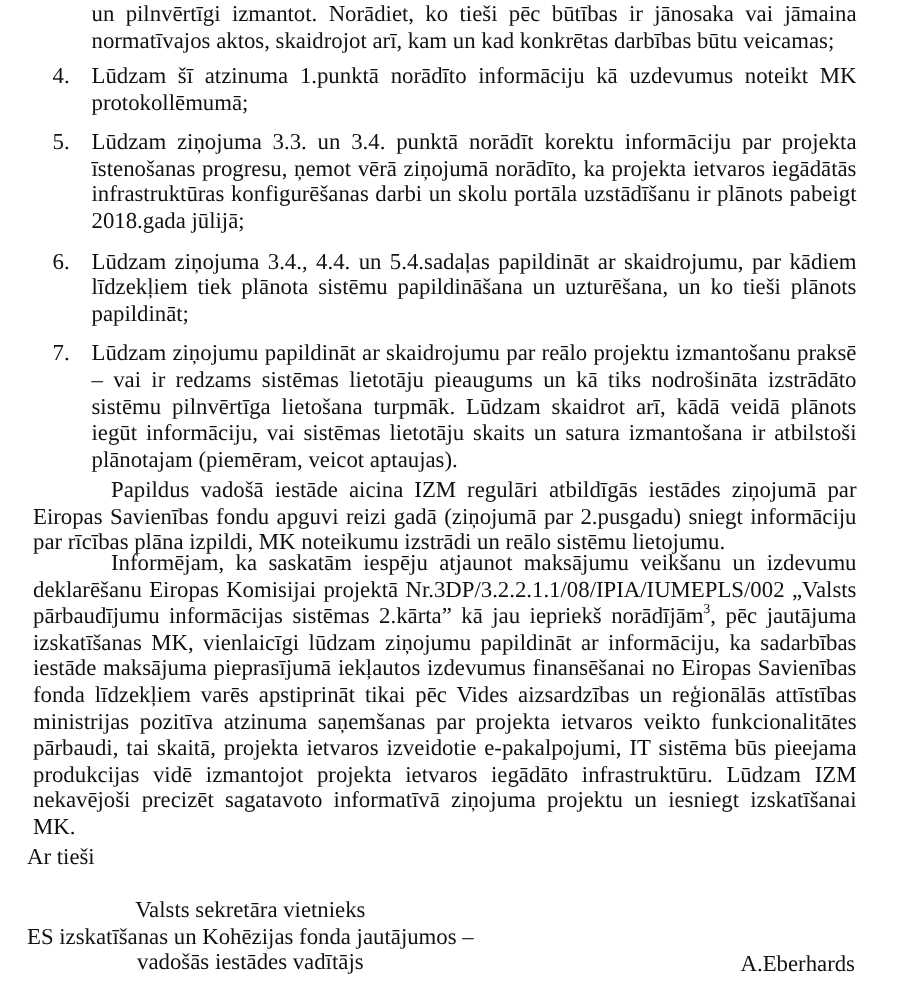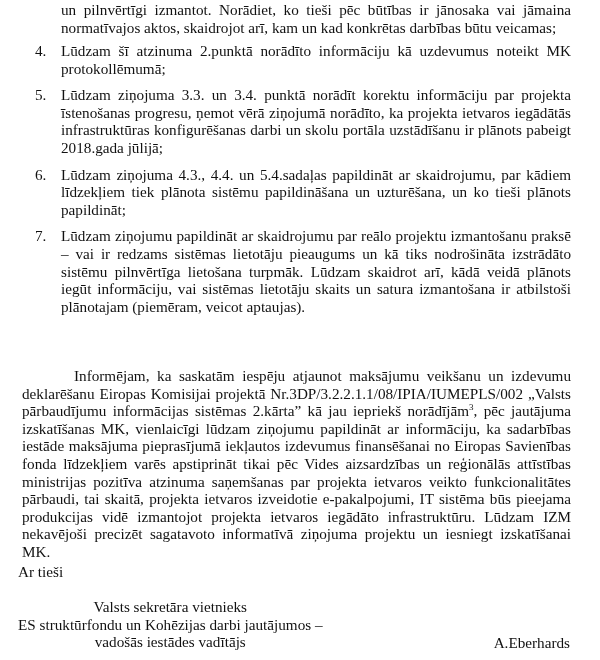--- a/index.html
+++ b/index.html
@@ -21,40 +21,41 @@
 </style>
 </head>
 <body>
 
 <div class="page">
   <div class="cont">un pilnvērtīgi izmantot. Norādiet, ko tieši pēc būtības ir jānosaka vai jāmaina normatīvajos aktos, skaidrojot arī, kam un kad konkrētas darbības būtu veicamas;</div>
 
   <ol class="items">
     <li>
       <span class="num">4.</span>
-      <span>Lūdzam šī atzinuma 2.punktā norādīto informāciju kā uzdevumus noteikt MK protokollēmumā;</span>
+      <span>Lūdzam šī atzinuma 1.punktā norādīto informāciju kā uzdevumus noteikt MK protokollēmumā;</span>
     </li>
     <li>
       <span class="num">5.</span>
       <span>Lūdzam ziņojuma 3.3. un 3.4. punktā norādīt korektu informāciju par projekta īstenošanas progresu, ņemot vērā ziņojumā norādīto, ka projekta ietvaros iegādātās infrastruktūras konfigurēšanas darbi un skolu portāla uzstādīšanu ir plānots pabeigt 2018.gada jūlijā;</span>
     </li>
     <li>
       <span class="num">6.</span>
-      <span>Lūdzam ziņojuma 4.3., 4.4. un 5.4.sadaļas papildināt ar skaidrojumu, par kādiem līdzekļiem tiek plānota sistēmu papildināšana un uzturēšana, un ko tieši plānots papildināt;</span>
+      <span>Lūdzam ziņojuma 3.4., 4.4. un 5.4.sadaļas papildināt ar skaidrojumu, par kādiem līdzekļiem tiek plānota sistēmu papildināšana un uzturēšana, un ko tieši plānots papildināt;</span>
     </li>
     <li>
       <span class="num">7.</span>
       <span>Lūdzam ziņojumu papildināt ar skaidrojumu par reālo projektu izmantošanu praksē – vai ir redzams sistēmas lietotāju pieaugums un kā tiks nodrošināta izstrādāto sistēmu pilnvērtīga lietošana turpmāk. Lūdzam skaidrot arī, kādā veidā plānots iegūt informāciju, vai sistēmas lietotāju skaits un satura izmantošana ir atbilstoši plānotajam (piemēram, veicot aptaujas).</span>
     </li>
   </ol>
 
+  <div class="para" style="top:318px;">Papildus vadošā iestāde aicina IZM regulāri atbildīgās iestādes ziņojumā par Eiropas Savienības fondu apguvi reizi gadā (ziņojumā par 2.pusgadu) sniegt informāciju par rīcības plāna izpildi, MK noteikumu izstrādi un reālo sistēmu lietojumu.</div>
 
   <div class="para" style="top:367px;"><span>Informējam, ka saskatām iespēju atjaunot maksājumu veikšanu un izdevumu deklarēšanu Eiropas Komisijai projektā Nr.3DP/3.2.2.1.1/08/IPIA/IUMEPLS/002 „Valsts pārbaudījumu informācijas sistēmas 2.kārta” kā jau iepriekš norādījām</span><sup>3</sup><span>, pēc jautājuma izskatīšanas MK, vienlaicīgi lūdzam ziņojumu papildināt ar informāciju, ka sadarbības iestāde maksājuma pieprasījumā iekļautos izdevumus finansēšanai no Eiropas Savienības fonda līdzekļiem varēs apstiprināt tikai pēc Vides aizsardzības un reģionālās attīstības ministrijas pozitīva atzinuma saņemšanas par projekta ietvaros veikto funkcionalitātes pārbaudi, tai skaitā, projekta ietvaros izveidotie e-pakalpojumi, IT sistēma būs pieejama produkcijas vidē izmantojot projekta ietvaros iegādāto infrastruktūru. Lūdzam IZM nekavējoši precizēt sagatavoto informatīvā ziņojuma projektu un iesniegt izskatīšanai MK.</span></div>
 
   <div class="closing">Ar tieši</div>
 
   <div class="sig">
     <div>Valsts sekretāra vietnieks</div>
-    <div>ES struktūrfondu un Kohēzijas darbi jautājumos –</div>
+    <div>ES izskatīšanas un Kohēzijas fonda jautājumos –</div>
     <div>vadošās iestādes vadītājs</div>
   </div>
   <div class="signame">A.Eberhards</div>
 </div>
 
 </body></html>

